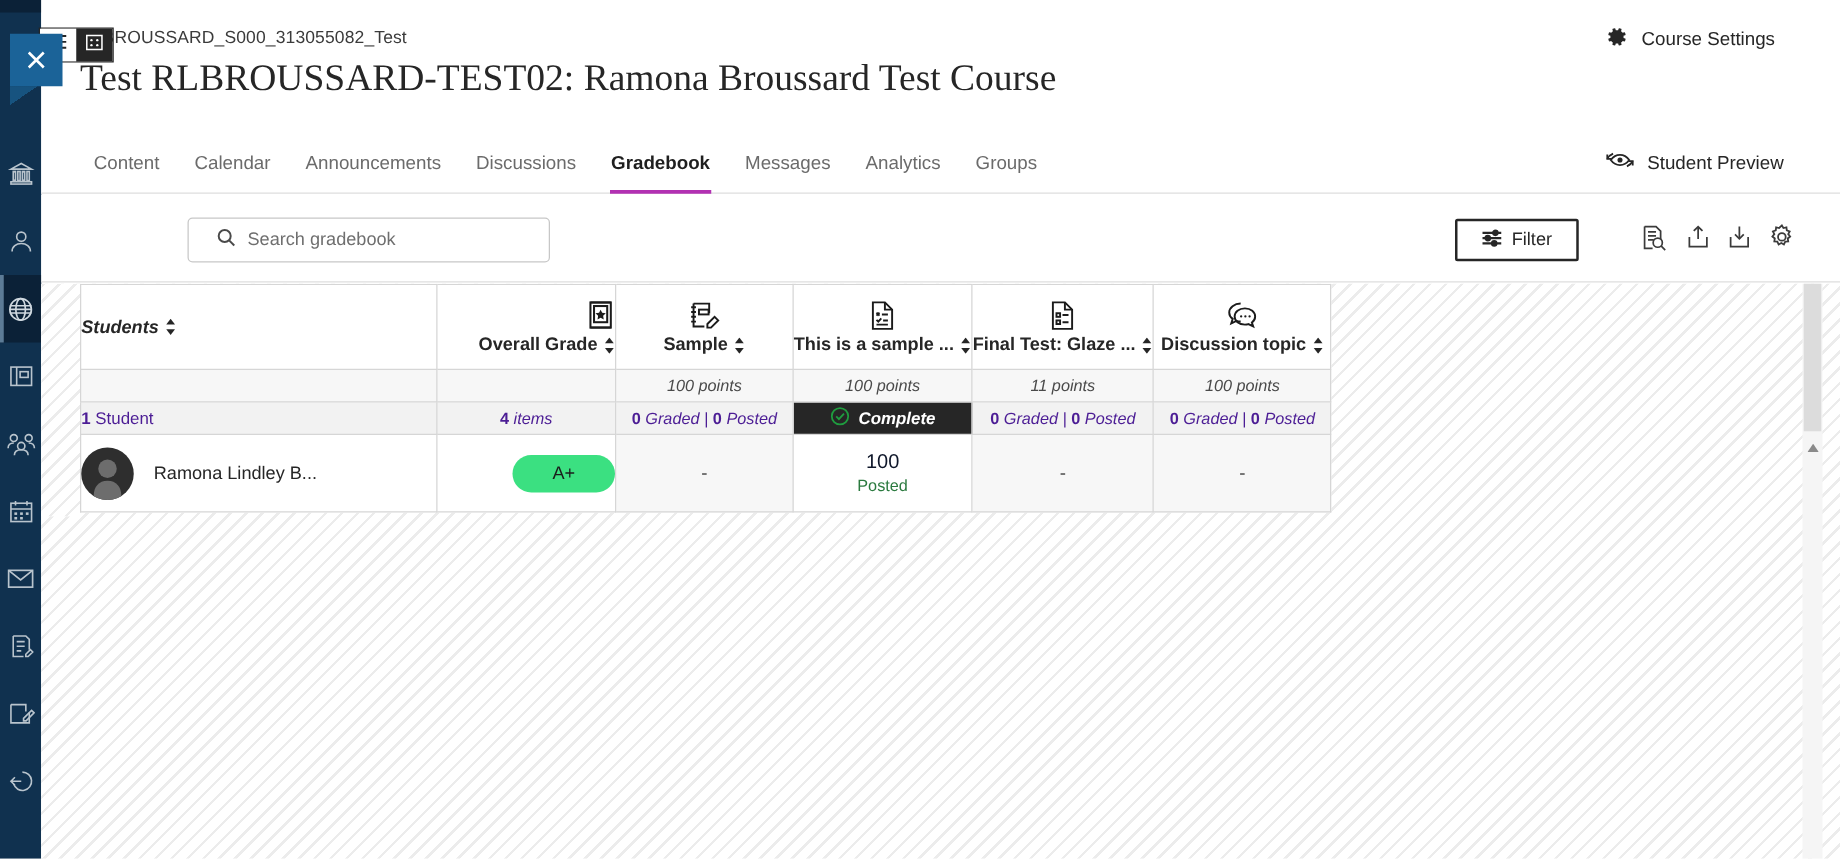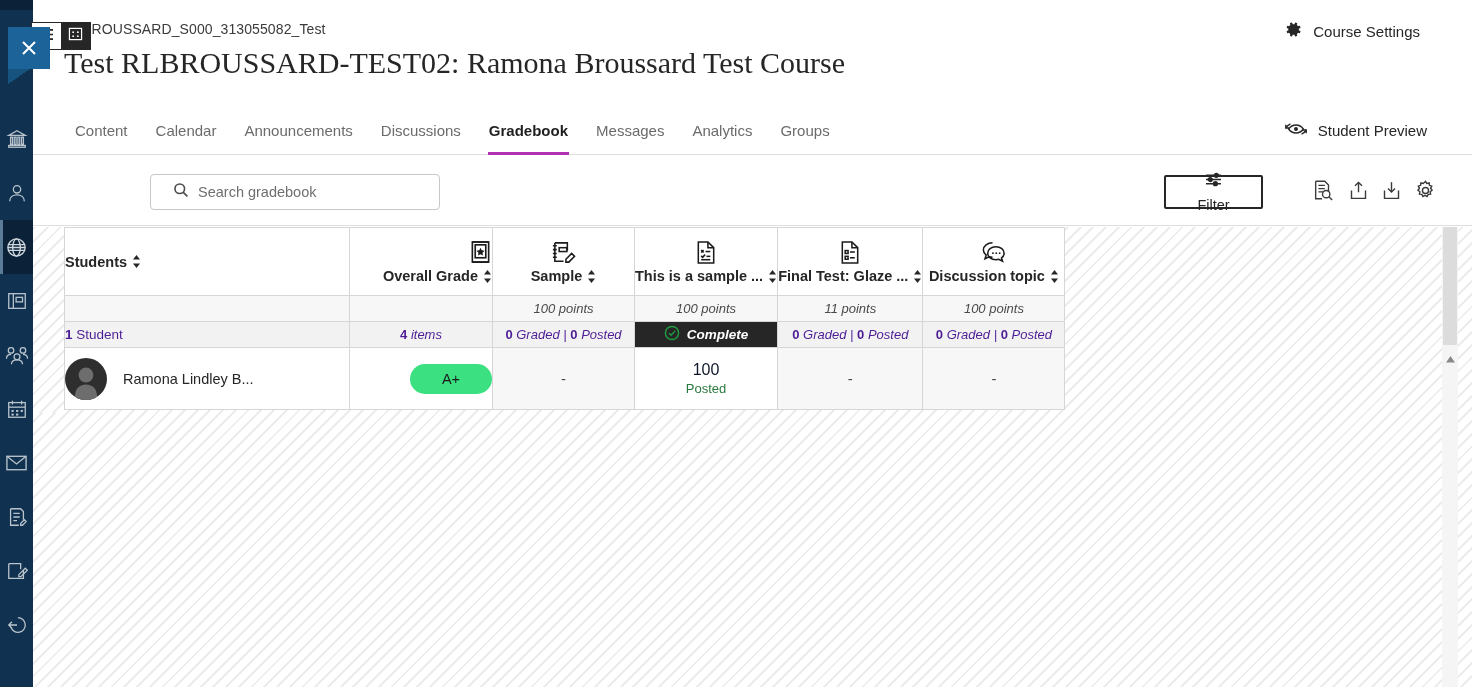--- a/index.html
+++ b/index.html
@@ -107,21 +107,21 @@
   #search-input {
     border: none; outline: none; background: transparent;
     font-family: "Liberation Sans", sans-serif; font-size: 14.5px;
     color: #262626; width: 235px;
   }
   #search-input::placeholder { color: #6f6f6f; }
   #filter-btn {
     position: absolute; left: 1164px; top: 175px; width: 99px; height: 34px;
     border: 2px solid #262626; background: #fff; border-radius: 2px;
     display: flex; align-items: center; justify-content: center; gap: 7px;
-    font-size: 14.5px; color: #262626; cursor: pointer; flex-direction: column;
+    font-size: 14.5px; color: #262626; cursor: pointer;
   }
   .tool-icon {
     position: absolute; top: 179px; width: 26px; height: 26px;
     display:flex; align-items:center; justify-content:center; cursor:pointer;
   }
 
   
   #grid-area {
     position: absolute; left: 33px; top: 227px; width: 1439px; height: 460px;
     background-color: #ffffff;
@@ -146,21 +146,21 @@
   .col-item     { width: 142px; }
 
   
   tr.hdr th { height: 68px; background: #fff; padding: 0 12px 8px; vertical-align: bottom; }
   .hdr-inner { display:flex; flex-direction: column; align-items: center; gap: 3px; }
   .hdr-icon { height: 26px; display:flex; align-items:center; justify-content:center; }
   .hdr-label {
     display:flex; align-items:center; gap: 5px;
     font-size: 14.5px; color: #262626; white-space: nowrap;
   }
-  th.students-th .hdr-inner { align-items: flex-start; }
+  th.students-th .hdr-inner { align-items: flex-start; font-style: italic; }
   th.students-th { padding-left: 12px; }
   th.overall-th .hdr-inner { align-items: flex-end; }
 
   
   tr.points td {
     height: 26px; background: #f7f7f7; text-align: center;
     font-size: 13px; font-style: italic; color: #4a4a4a;
   }
   tr.points td.blank { background: #f7f7f7; }
 

